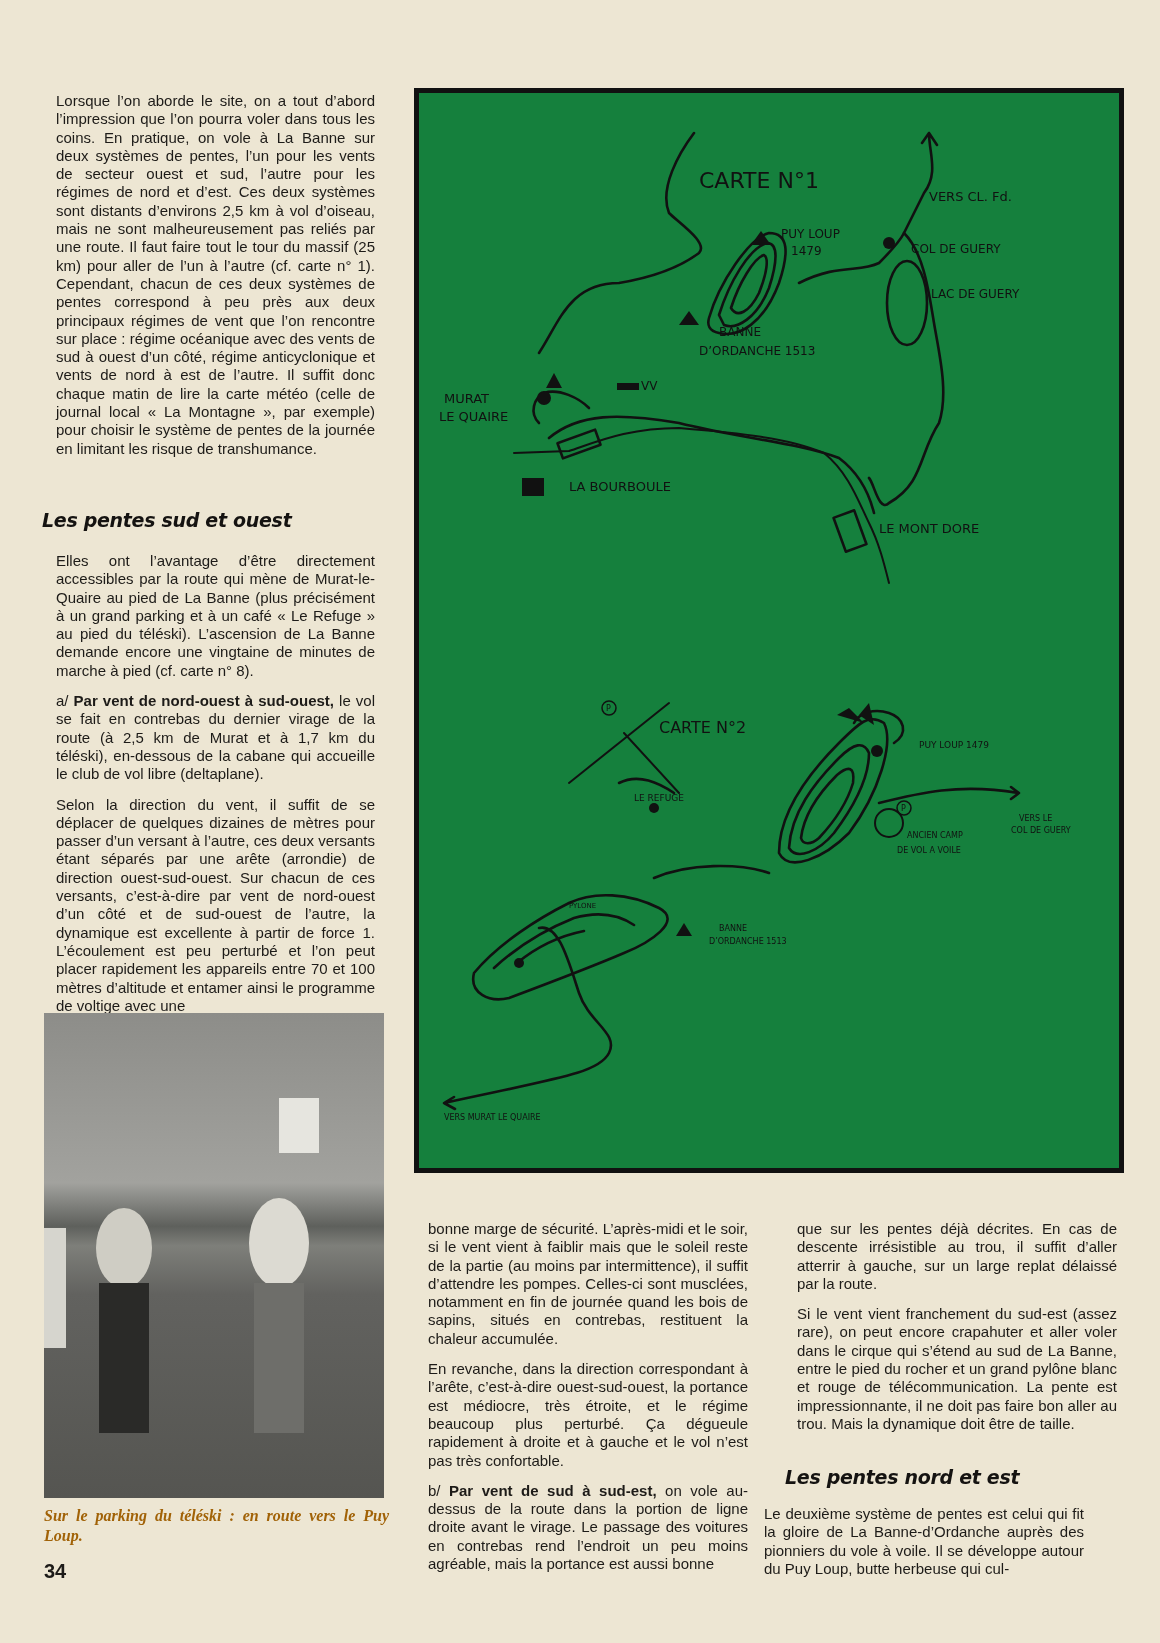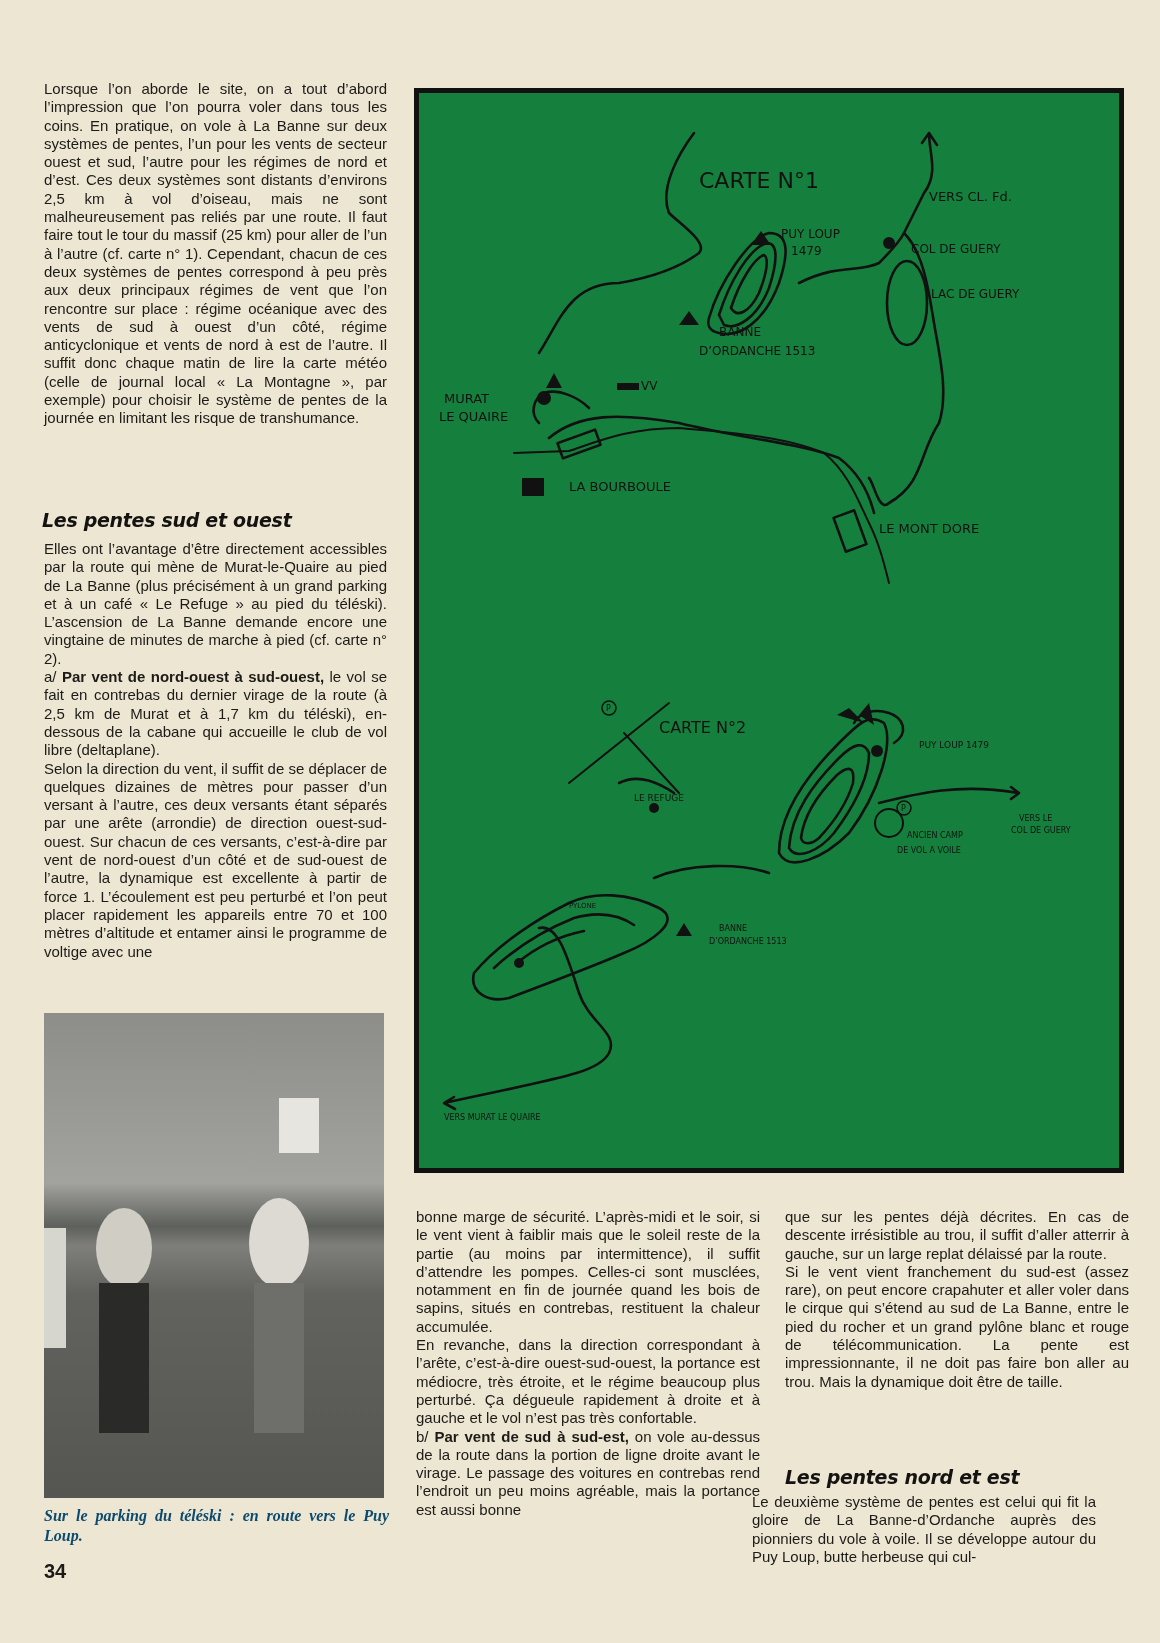--- a/index.html
+++ b/index.html
@@ -7,21 +7,21 @@
       width: 1160px; height: 1643px; position: relative; overflow: hidden;
       background: #ede6d3;
       font-family: "Liberation Sans", sans-serif;
       color: #1d1b18;
     }
     .col {
       position: absolute;
       font-size: 15px; line-height: 18.3px;
       text-align: justify; hyphens: none;
     }
-    .col p { margin: 0; }
+    .col p { margin: 12px; }
     .col b { font-weight: bold; }
     #col1 { left: 44px; top: 80px; width: 343px; }
     #col1b { left: 44px; top: 540px; width: 343px; }
     #col2 { left: 416px; top: 1208px; width: 344px; }
     #col3 { left: 785px; top: 1208px; width: 344px; }
     #col3b { left: 752px; top: 1493px; width: 344px; }
     .heading {
       font-family: "DejaVu Sans", sans-serif;
       font-weight: bold; font-style: italic;
       font-size: 19px; line-height: 30px; margin: 0;
@@ -40,39 +40,39 @@
     }
 
     .photo {
       position: absolute; left: 44px; top: 1013px; width: 340px; height: 485px;
       background: linear-gradient(#8d8d89 0%, #a2a29e 35%, #5e605c 44%, #7e7f7a 48%, #62625f 58%, #555551 100%);
       overflow: hidden;
     }
     .caption {
       position: absolute; left: 44px; top: 1506px; width: 345px;
       font-family: "Liberation Serif", serif; font-style: italic; font-weight: bold;
-      font-size: 16px; line-height: 20px; color: #0c4a6e;
+      font-size: 16px; line-height: 20px; color: #a16207;
       text-align: justify;
     }
     .page-number {
       position: absolute; left: 44px; top: 1560px;
       font-weight: bold; font-size: 20px;
     }
   </style>
 </head>
 <body>
 
 <div id="col1" class="col">
   <p>Lorsque l’on aborde le site, on a tout d’abord l’impression que l’on pourra voler dans tous les coins. En pratique, on vole à La Banne sur deux systèmes de pentes, l’un pour les vents de secteur ouest et sud, l’autre pour les régimes de nord et d’est. Ces deux systèmes sont distants d’environs 2,5 km à vol d’oiseau, mais ne sont malheureusement pas reliés par une route. Il faut faire tout le tour du massif (25 km) pour aller de l’un à l’autre (cf. carte n° 1). Cependant, chacun de ces deux systèmes de pentes correspond à peu près aux deux principaux régimes de vent que l’on rencontre sur place : régime océanique avec des vents de sud à ouest d’un côté, régime anticyclonique et vents de nord à est de l’autre. Il suffit donc chaque matin de lire la carte météo (celle de journal local « La Montagne », par exemple) pour choisir le système de pentes de la journée en limitant les risque de transhumance.</p>
 </div>
 
 <h2 id="h1" class="heading">Les pentes sud et ouest</h2>
 
 <div id="col1b" class="col">
-  <p>Elles ont l’avantage d’être directement accessibles par la route qui mène de Murat-le-Quaire au pied de La Banne (plus précisément à un grand parking et à un café « Le Refuge » au pied du téléski). L’ascension de La Banne demande encore une vingtaine de minutes de marche à pied (cf. carte n° 2).</p>
+  <p>Elles ont l’avantage d’être directement accessibles par la route qui mène de Murat-le-Quaire au pied de La Banne (plus précisément à un grand parking et à un café « Le Refuge » au pied du téléski). L’ascension de La Banne demande encore une vingtaine de minutes de marche à pied (cf. carte n° 8).</p>
   <p>
     <span>a/ </span><b>Par vent de nord-ouest à sud-ouest,</b><span> le vol se fait en contrebas du dernier virage de la route (à 2,5 km de Murat et à 1,7 km du téléski), en-dessous de la cabane qui accueille le club de vol libre (deltaplane).</span>
   </p>
   <p>Selon la direction du vent, il suffit de se déplacer de quelques dizaines de mètres pour passer d’un versant à l’autre, ces deux versants étant séparés par une arête (arrondie) de direction ouest-sud-ouest. Sur chacun de ces versants, c’est-à-dire par vent de nord-ouest d’un côté et de sud-ouest de l’autre, la dynamique est excellente à partir de force 1. L’écoulement est peu perturbé et l’on peut placer rapidement les appareils entre 70 et 100 mètres d’altitude et entamer ainsi le programme de voltige avec une</p>
 </div>
 
 <div class="map-frame">
   <svg width="700" height="1075" viewBox="0 0 700 1075">
     <g fill="none" stroke="#111" stroke-width="2.6" stroke-linecap="round" stroke-linejoin="round">
 

